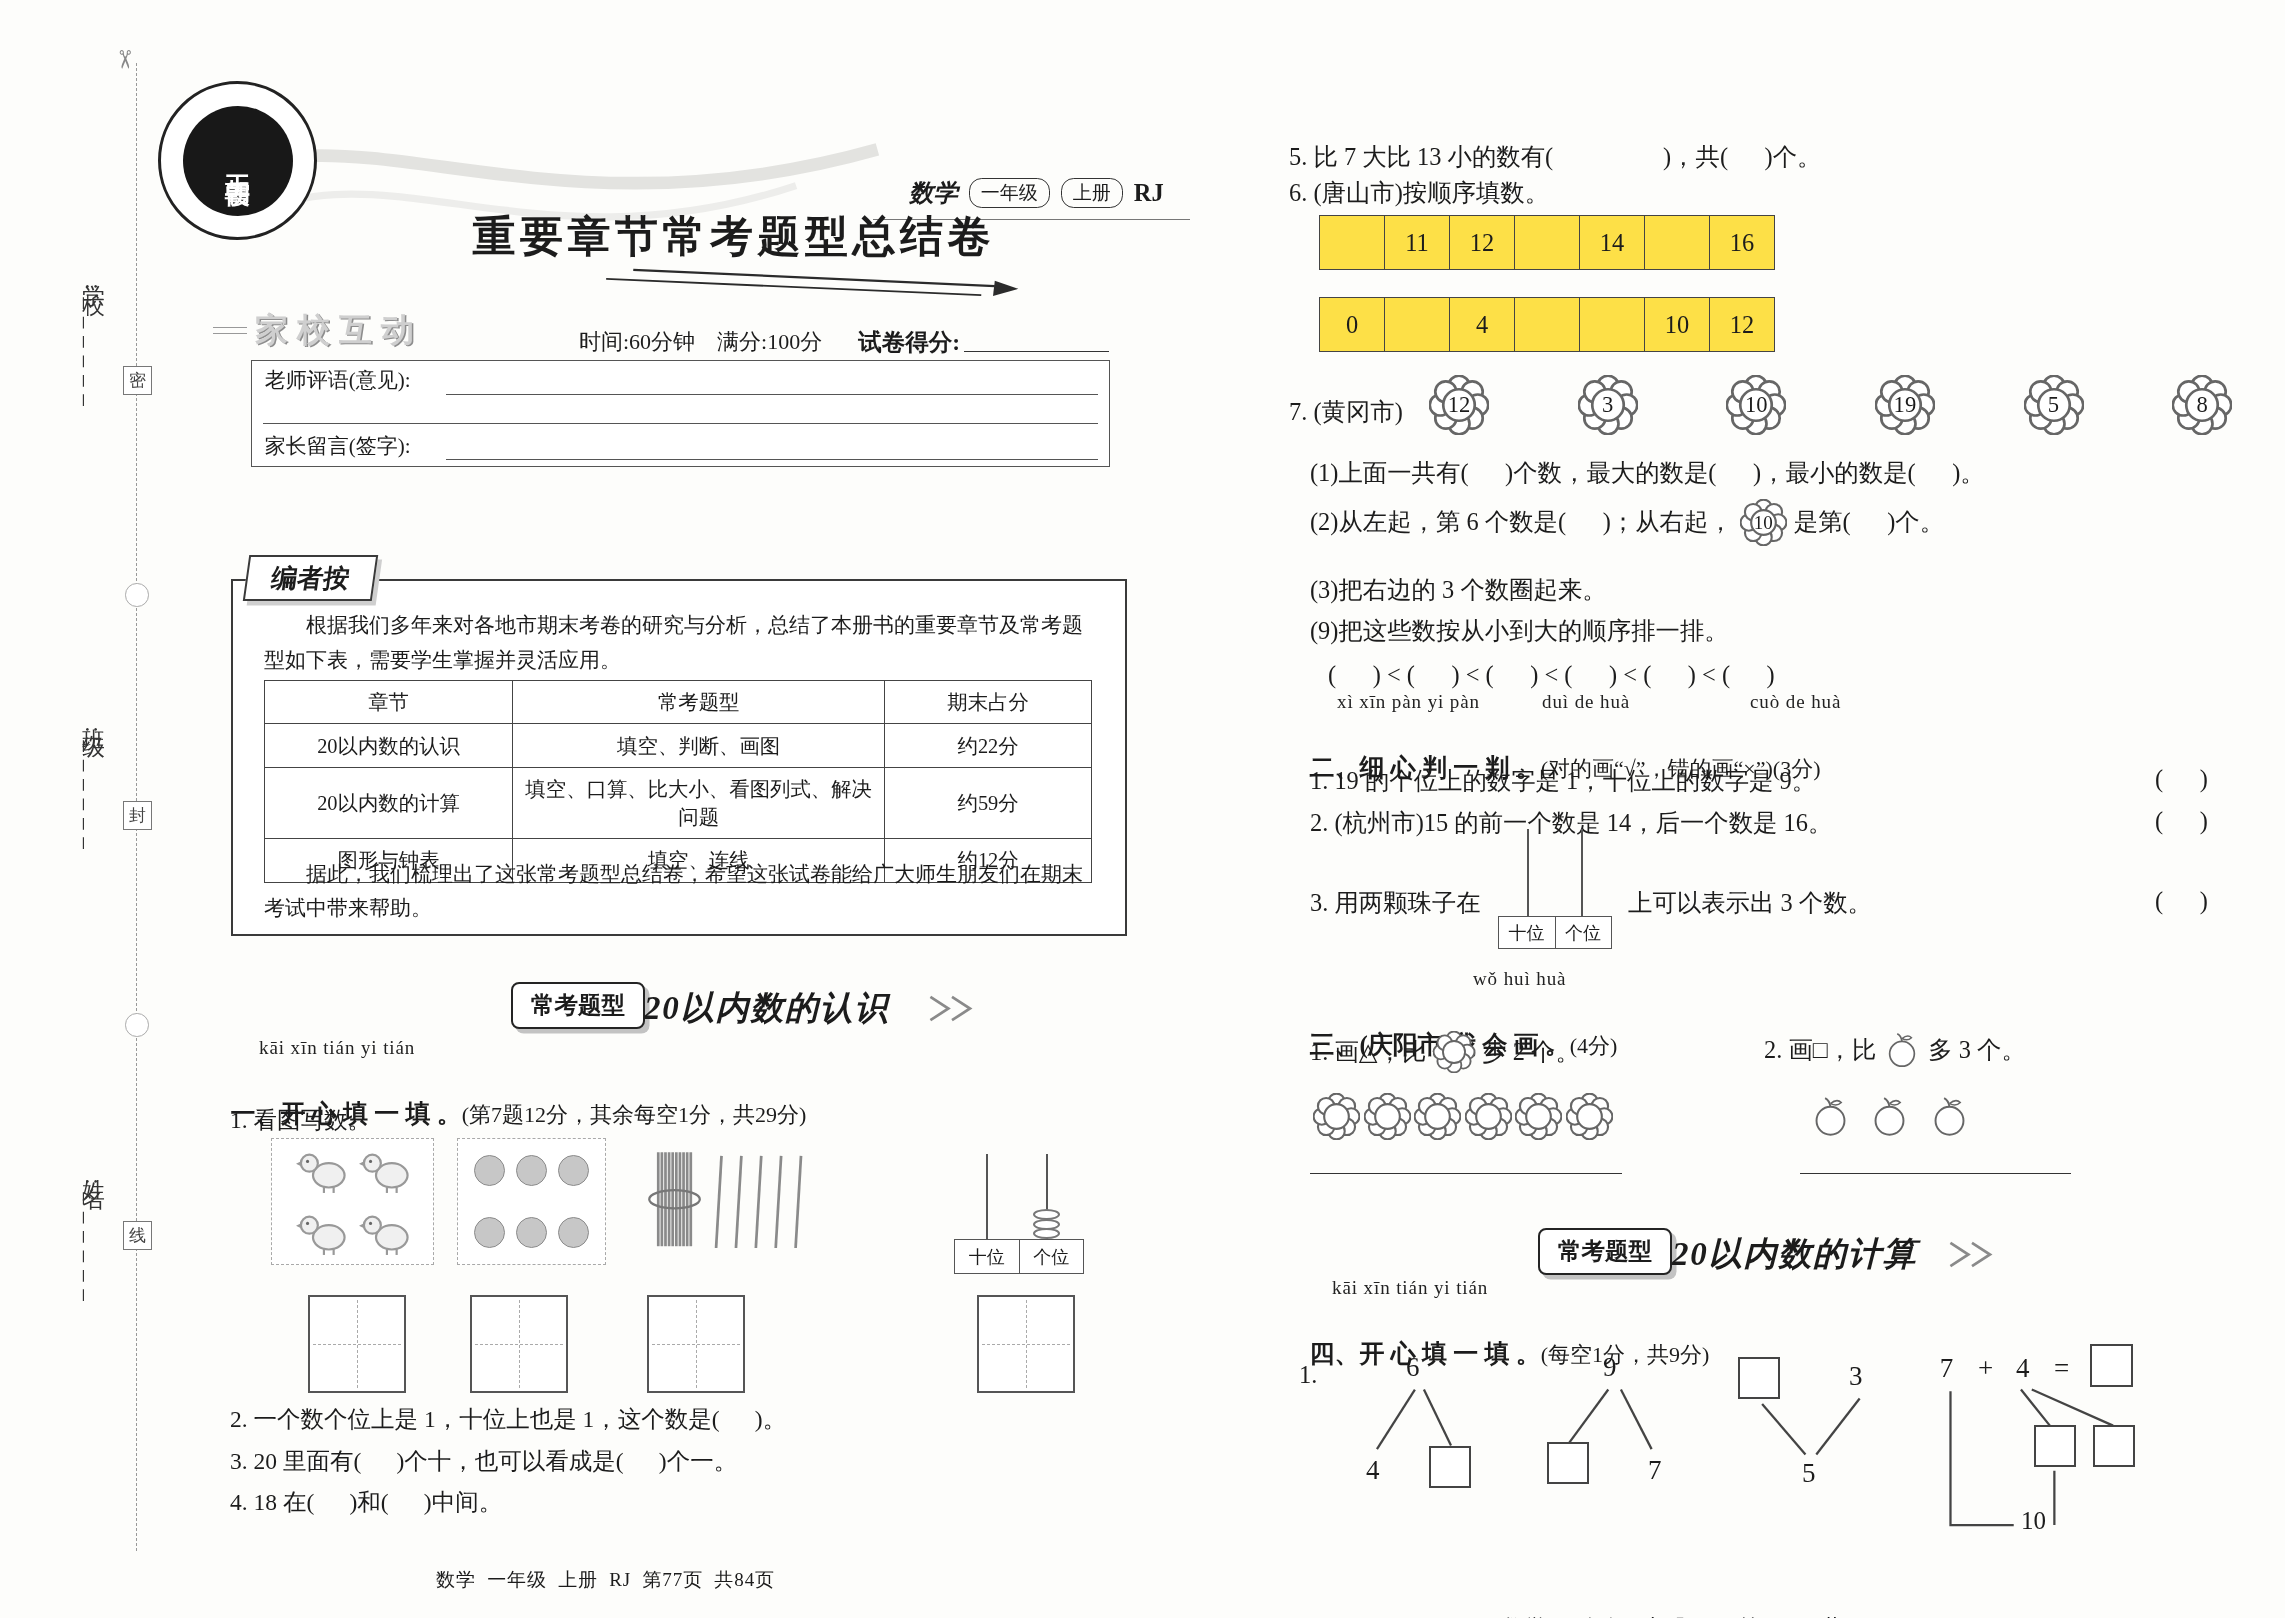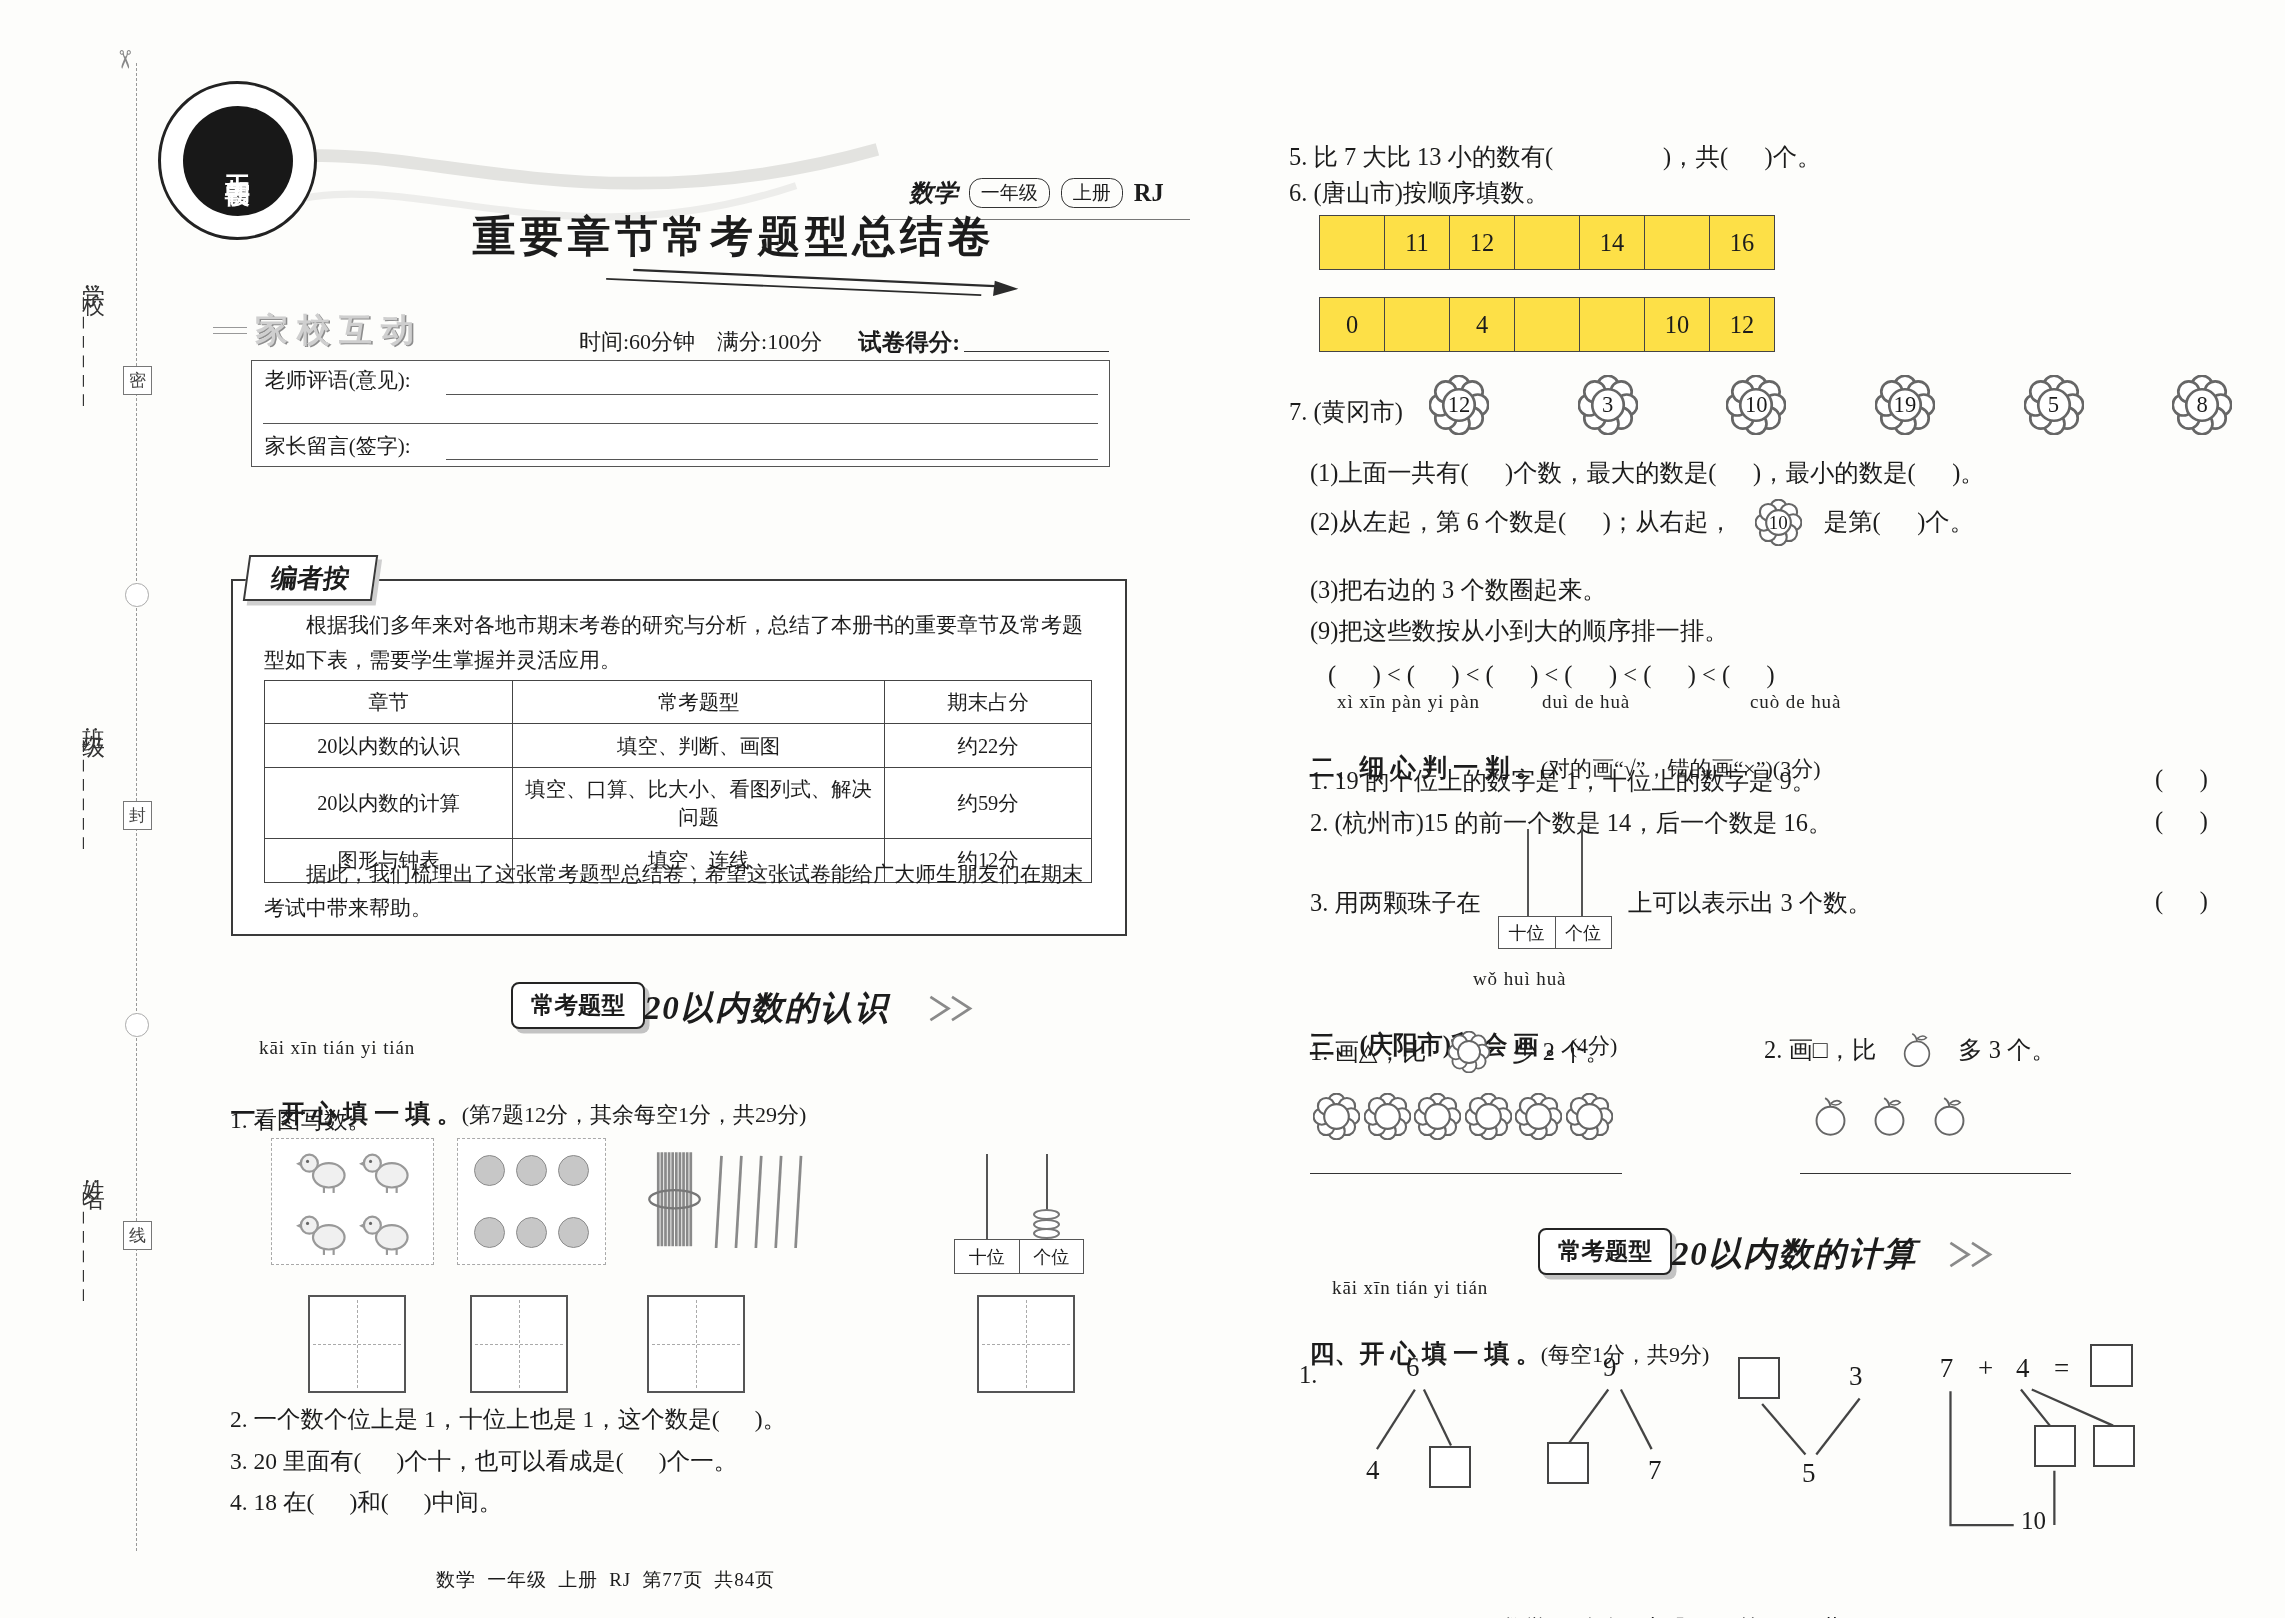--- a/index.html
+++ b/index.html
@@ -30,21 +30,21 @@
   .etable{border-collapse:collapse;width:828px;background:#fff}
   .etable th,.etable td{border:1.4px solid #444;text-align:center;font-size:20.4px;font-weight:normal;padding:7.2px 3.6px}
   .rod{position:absolute;width:2.3px;background:#555}
   .bead{position:absolute;width:27px;height:11px;border:2.3px solid #777;border-radius:50%;background:#fff}
   .abox{position:absolute;display:flex;border:1.8px solid #555;background:#fff}
   .acell{display:flex;align-items:center;justify-content:center;font-size:18px;white-space:pre}
   .acell + .acell{border-left:1.8px solid #555}
   .blankline{border-bottom:1.8px solid #333}
   .bondnum{position:absolute;font-size:27px}
   .bondbox{position:absolute;border:2.3px solid #444;background:#fff}
-  .flexrow{display:flex;align-items:center;gap:22px}
+  .flexrow{display:flex;align-items:center;gap:7px}
   .pill{border:1.8px solid #333;border-radius:12.7px;padding:0.9px 11px;font-size:19px;white-space:pre}
   .homeschool{font-size:33px;font-weight:bold;letter-spacing:9px;color:#cfcfcf;text-shadow:1.4px 1.4px 0 #8d8d8d}
   .bracket{font-size:24.4px;white-space:pre}
 </style>
 </head>
 <body>
 
 <div class="sheet">
 
   

